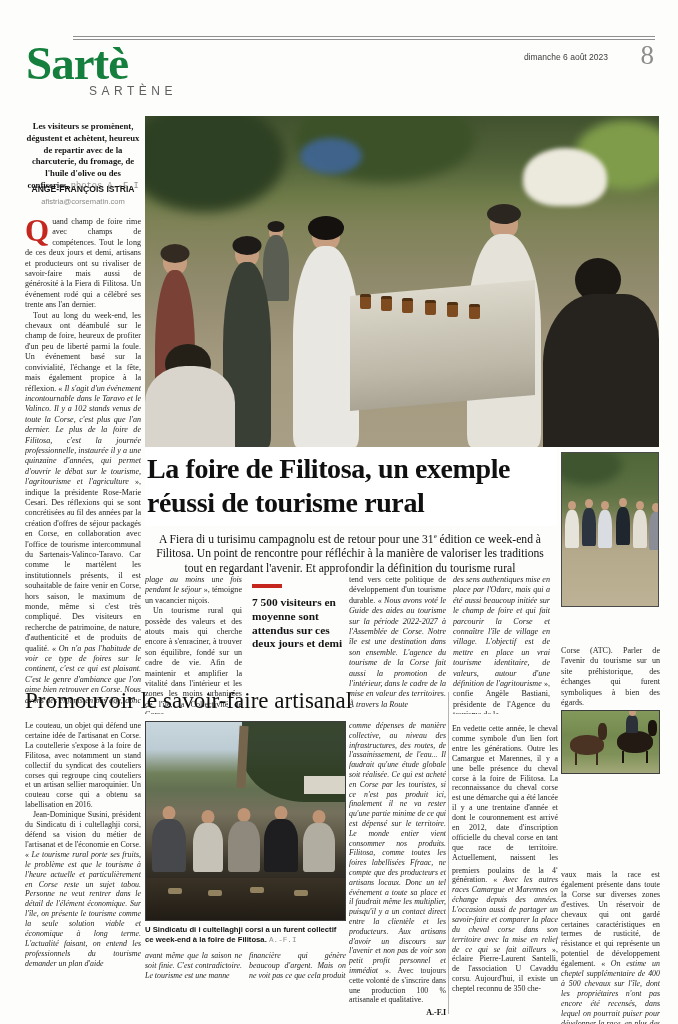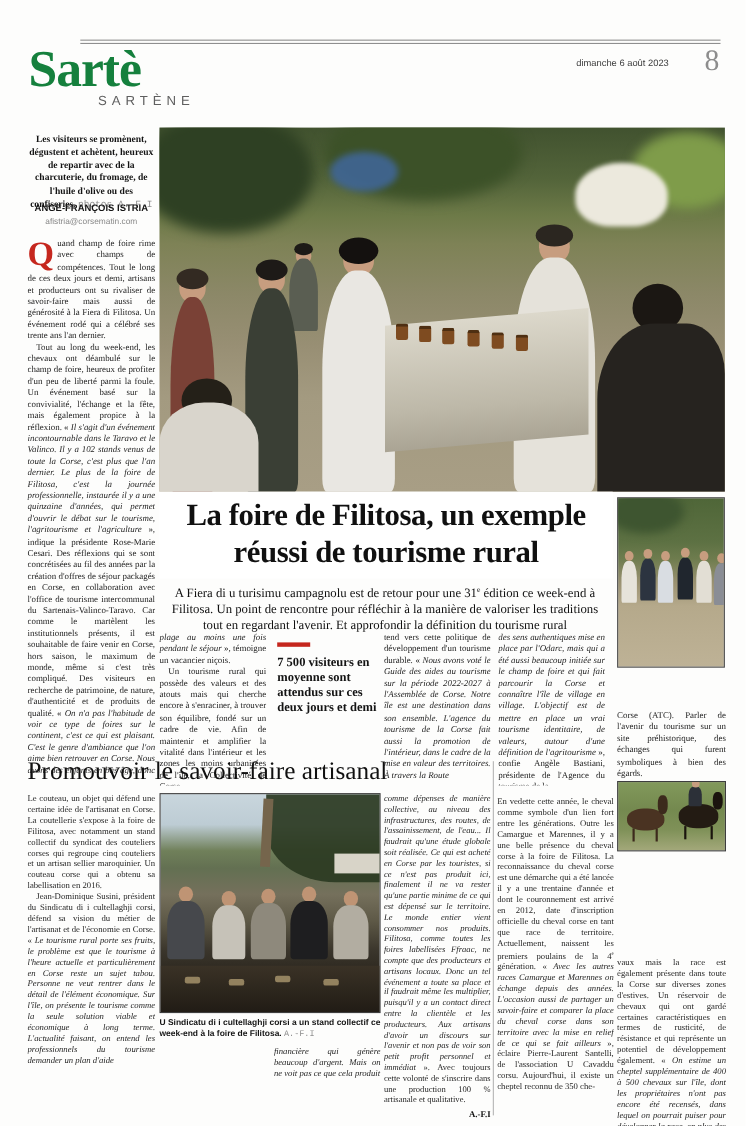--- a/index.html
+++ b/index.html
@@ -38,21 +38,21 @@
            font-family:"Liberation Sans",sans-serif; font-size:7.6px; color:#8a8a8a; }
   .intro-col { position:absolute; left:25px; top:217px; width:116px; height:487px; }
   .dropcap { float:left; font-size:31px; line-height:26px; padding:1px 3px 0 0;
            font-weight:bold; color:#c5271e; font-family:"Liberation Serif",serif; }
 
   .main-photo { position:absolute; left:145px; top:116px; width:514px; height:331px; overflow:hidden;
     background:linear-gradient(180deg,#41522f 0%,#53643a 14%,#6d7a48 24%,#7e8256 32%,#8c8868 46%,#988f74 60%,#a39a80 74%,#a89e85 100%); }
   .headline-box { position:absolute; left:145px; top:447px; width:412px; height:79px; background:#ffffff;
            padding:5px 2px 0 2px; }
   .headline { font-family:"Liberation Serif",serif; font-weight:bold; font-size:28px; line-height:34px;
-           letter-spacing:-0.4px; color:#101010;text-align:center; }
+           letter-spacing:-0.4px; color:#101010; }
   .standfirst { position:absolute; left:146px; top:529px; width:408px; font-size:11.6px; line-height:14.6px;
            color:#101010; text-align:center; }
   .mcol-a { position:absolute; left:145px; top:575px; width:97px; height:139px; }
   .pullquote { position:absolute; left:252px; top:584px; width:96px; }
   .pq-bar { width:30px; height:4px; background:#c5271e; margin-bottom:8px; }
   .pq-text { font-family:"Liberation Serif",serif; font-weight:bold; font-size:11.4px; line-height:13.8px; color:#141414; }
   .mcol-c { position:absolute; left:349px; top:575px; width:97px; height:139px; }
   .mcol-d { position:absolute; left:453px; top:575px; width:97px; height:139px; }
 
   .side-photo { position:absolute; left:561px; top:452px; width:98px; height:155px; border:1px solid #4a4a4a; overflow:hidden;
@@ -253,23 +253,24 @@
         <div class="head"></div>
         <div class="body" style="background:#b2ada1;"></div>
       </div>
     <div style="position:absolute;left:0;bottom:0;width:201px;height:42px;background:linear-gradient(180deg,#3a3226,#211c15);"></div>
     <div class="itm" style="left:22px;bottom:26px;"></div>
     <div class="itm" style="left:62px;bottom:24px;"></div>
     <div class="itm" style="left:104px;bottom:27px;"></div>
     <div class="itm" style="left:148px;bottom:24px;"></div>
   </div>
   <div class="art-caption">
-    <span>U Sindicatu di i cultellaghji corsi a un stand collectif ce week-end à la foire de Filitosa.</span>
+    <span>U Sindicatu di i cultellaghji corsi a un furent collectif ce week-end à la foire de Filitosa.</span>
     <span class="credit">A.-F.I</span>
   </div>
+  <div class="acol2a jtext small-body"><i>avant même que la saison ne soit finie. C'est contradictoire. Le tourisme est une manne</i></div>
   <div class="acol2b jtext small-body"><i>financière qui génère beaucoup d'argent. Mais on ne voit pas ce que cela produit</i></div>
   <div class="acol3 jtext">
     <p><i>comme dépenses de manière collective, au niveau des infrastructures, des routes, de l'assainissement, de l'eau... Il faudrait qu'une étude globale soit réalisée. Ce qui est acheté en Corse par les touristes, si ce n'est pas produit ici, finalement il ne va rester qu'une partie minime de ce qui est dépensé sur le territoire. Le monde entier vient consommer nos produits. Filitosa, comme toutes les foires labellisées Ffraac, ne compte que des producteurs et artisans locaux. Donc un tel événement a toute sa place et il faudrait même les multiplier, puisqu'il y a un contact direct entre la clientèle et les producteurs. Aux artisans d'avoir un discours sur l'avenir et non pas de voir son petit profit personnel et immédiat</i> ». Avec toujours cette volonté de s'inscrire dans une production 100 % artisanale et qualitative.</p>
     <div class="sig">A.-F.I</div>
   </div>
 
   <div class="hcol1 jtext small-body">En vedette cette année, le cheval comme symbole d'un lien fort entre les générations. Outre les Camargue et Marennes, il y a une belle présence du cheval corse à la foire de Filitosa. La reconnaissance du cheval corse est une démarche qui a été lancée il y a une trentaine d'année et dont le couronnement est arrivé en 2012, date d'inscription officielle du cheval corse en tant que race de territoire. Actuellement, naissent les premiers poulains de la 4<sup>e</sup> génération. « <i>Avec les autres races Camargue et Marennes on échange depuis des années. L'occasion aussi de partager un savoir-faire et comparer la place du cheval corse dans son territoire avec la mise en relief de ce qui se fait ailleurs</i> », éclaire Pierre-Laurent Santelli, de l'association U Cavaddu corsu. Aujourd'hui, il existe un cheptel reconnu de 350 che-</div>
   <div class="horse-photo">
     <div class="horse-body" style="left:8px;top:24px;width:34px;height:20px;background:#4a3322;"></div>
     <div class="horse-head" style="left:36px;top:12px;width:9px;height:17px;background:#3c2a1c;"></div>

